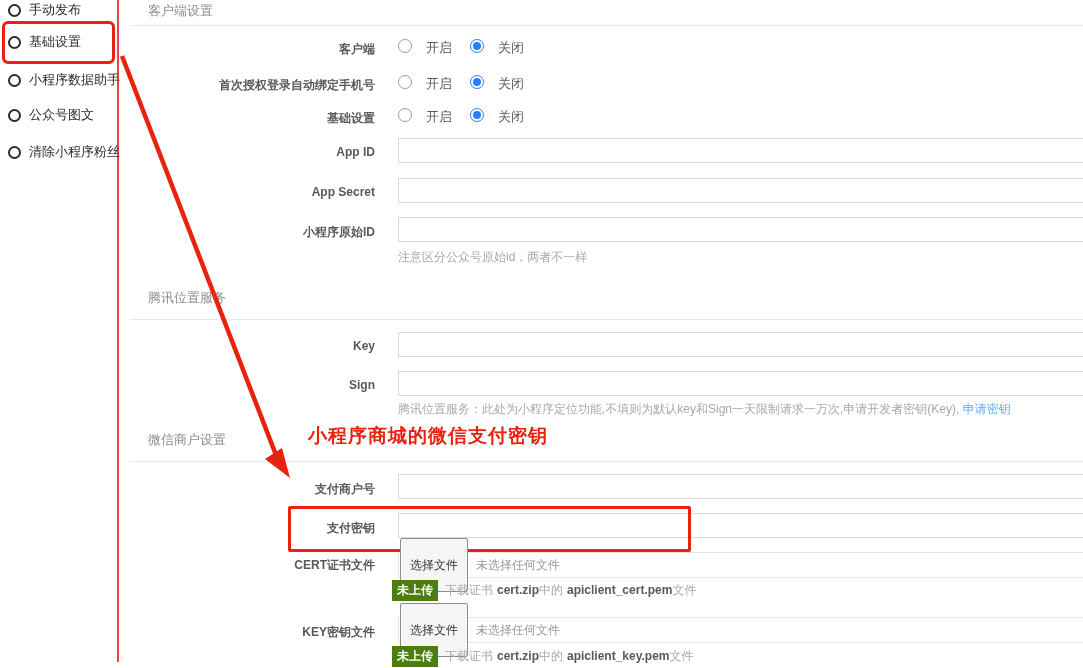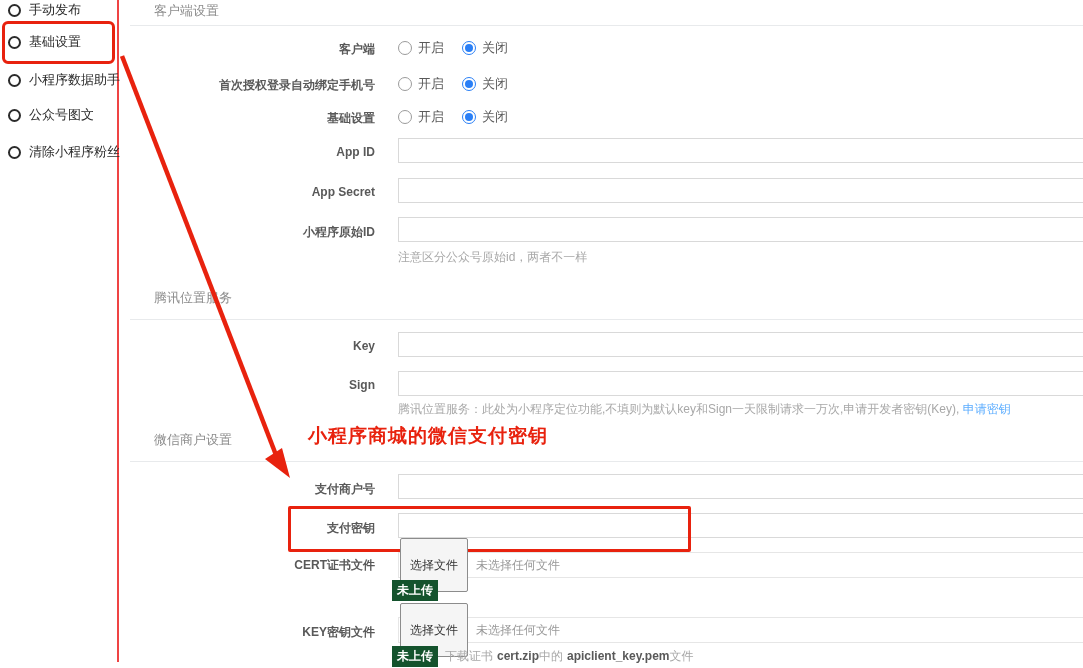--- a/index.html
+++ b/index.html
@@ -9,37 +9,37 @@
     font-family:"Liberation Sans","DejaVu Sans",sans-serif;
     -webkit-font-smoothing:antialiased;
   }
   
   .sidebar{position:absolute;left:0;top:0;width:117px;height:662px;border-right:2px solid #ef4444;background:#fff;}
   .side-item{position:absolute;left:8px;display:flex;align-items:center;cursor:pointer;}
   .side-ring{width:9px;height:9px;border:2px solid #2b2b2b;border-radius:50%;flex:0 0 auto;background:#fff;}
   .side-label{margin-left:8px;font-size:13px;color:#2b2b2b;white-space:nowrap;}
   .side-hl{position:absolute;left:2px;top:21px;width:107px;height:37px;border:3px solid #e8220e;border-radius:6px;pointer-events:none;}
   
-  .section-title{position:absolute;left:154px;font-size:13px;color:#8c8c8c;}
+  .section-title{position:absolute;left:148px;font-size:13px;color:#8c8c8c;}
   .divider{position:absolute;left:130px;width:953px;height:0;border-top:1px solid #e8eaec;}
   .row-label{position:absolute;left:130px;width:245px;text-align:right;font-size:12px;color:#595959;white-space:nowrap;font-weight:bold;}
   .text-input{position:absolute;left:398px;width:700px;height:25px;border:1px solid #d9d9d9;background:#fff;box-sizing:border-box;padding:0 6px;font-size:12px;color:#333;outline:none;}
   .radio-group{position:absolute;left:398px;display:flex;align-items:center;font-size:13px;color:#595959;}
   .radio{width:12px;height:12px;border:1px solid #9b9b9b;border-radius:50%;background:#fff;position:relative;margin-right:6px;cursor:pointer;flex:0 0 auto;}
   .radio.checked{border-color:#2a7ff6;}
   .radio.checked::after{content:"";position:absolute;left:2px;top:2px;width:8px;height:8px;border-radius:50%;background:#2a7ff6;}
-  .radio-opt{display:flex;align-items:center;margin-right:18px;}
+  .radio-opt{display:flex;margin-right:18px;gap:8px;}
   .hint{position:absolute;left:398px;font-size:12px;color:#a8a8a8;white-space:nowrap;}
   .hint .link{color:#5cadff;cursor:pointer;}
   
   .file-box{position:absolute;left:398px;width:700px;height:26px;border:1px solid #e6e6e6;box-sizing:border-box;background:#fff;display:flex;align-items:center;}
   .file-btn{margin-left:1px;height:20px;padding:16px 9px;background:#f5f5f5;border:1px solid #8c8c8c;border-radius:2px;font-size:12px;color:#333;display:flex;align-items:center;cursor:pointer;white-space:nowrap;}
   .file-none{margin-left:8px;font-size:12px;color:#999;white-space:nowrap;}
   .badge-row{position:absolute;left:392px;display:flex;align-items:center;white-space:nowrap;}
-  .badge{background:#14532d;color:#fff;font-size:12px;font-weight:bold;padding:2px 5px;}
+  .badge{background:#4d7c0f;color:#fff;font-size:12px;font-weight:bold;padding:2px 5px;}
   .badge-text{margin-left:7px;font-size:12px;color:#a8a8a8;}
   .badge-text b{color:#595959;}
   .badge-text span{margin-right:4px;}
   
   .red-note{position:absolute;left:308px;top:423px;font-size:19px;font-weight:bold;color:#e8220e;letter-spacing:1px;white-space:nowrap;}
   .red-rect-pay{position:absolute;left:288px;top:506px;width:397px;height:40px;border:3px solid #e8220e;border-radius:2px;pointer-events:none;}
   .arrow-svg{position:absolute;left:0;top:0;width:1083px;height:668px;pointer-events:none;}
 </style>
 </head>
 <body>
@@ -142,20 +142,23 @@
 <input class="text-input" style="top: 513px;" value="">
 <div class="red-rect-pay"></div>
 
 <div class="row-label" style="top:557px">CERT证书文件</div>
 <div class="file-box" style="top:552px">
   <span class="file-btn">选择文件</span>
   <span class="file-none">未选择任何文件</span>
 </div>
 <div class="badge-row" style="top:580px">
   <span class="badge">未上传</span>
+  <span class="badge-text">
+    <span>下载证书</span><b>cert.zip</b><span>中的</span><b>apiclient_cert.pem</b><span>文件</span>
+  </span>
 </div>
 
 <div class="row-label" style="top:624px">KEY密钥文件</div>
 <div class="file-box" style="top:617px">
   <span class="file-btn">选择文件</span>
   <span class="file-none">未选择任何文件</span>
 </div>
 <div class="badge-row" style="top:646px">
   <span class="badge">未上传</span>
   <span class="badge-text">

